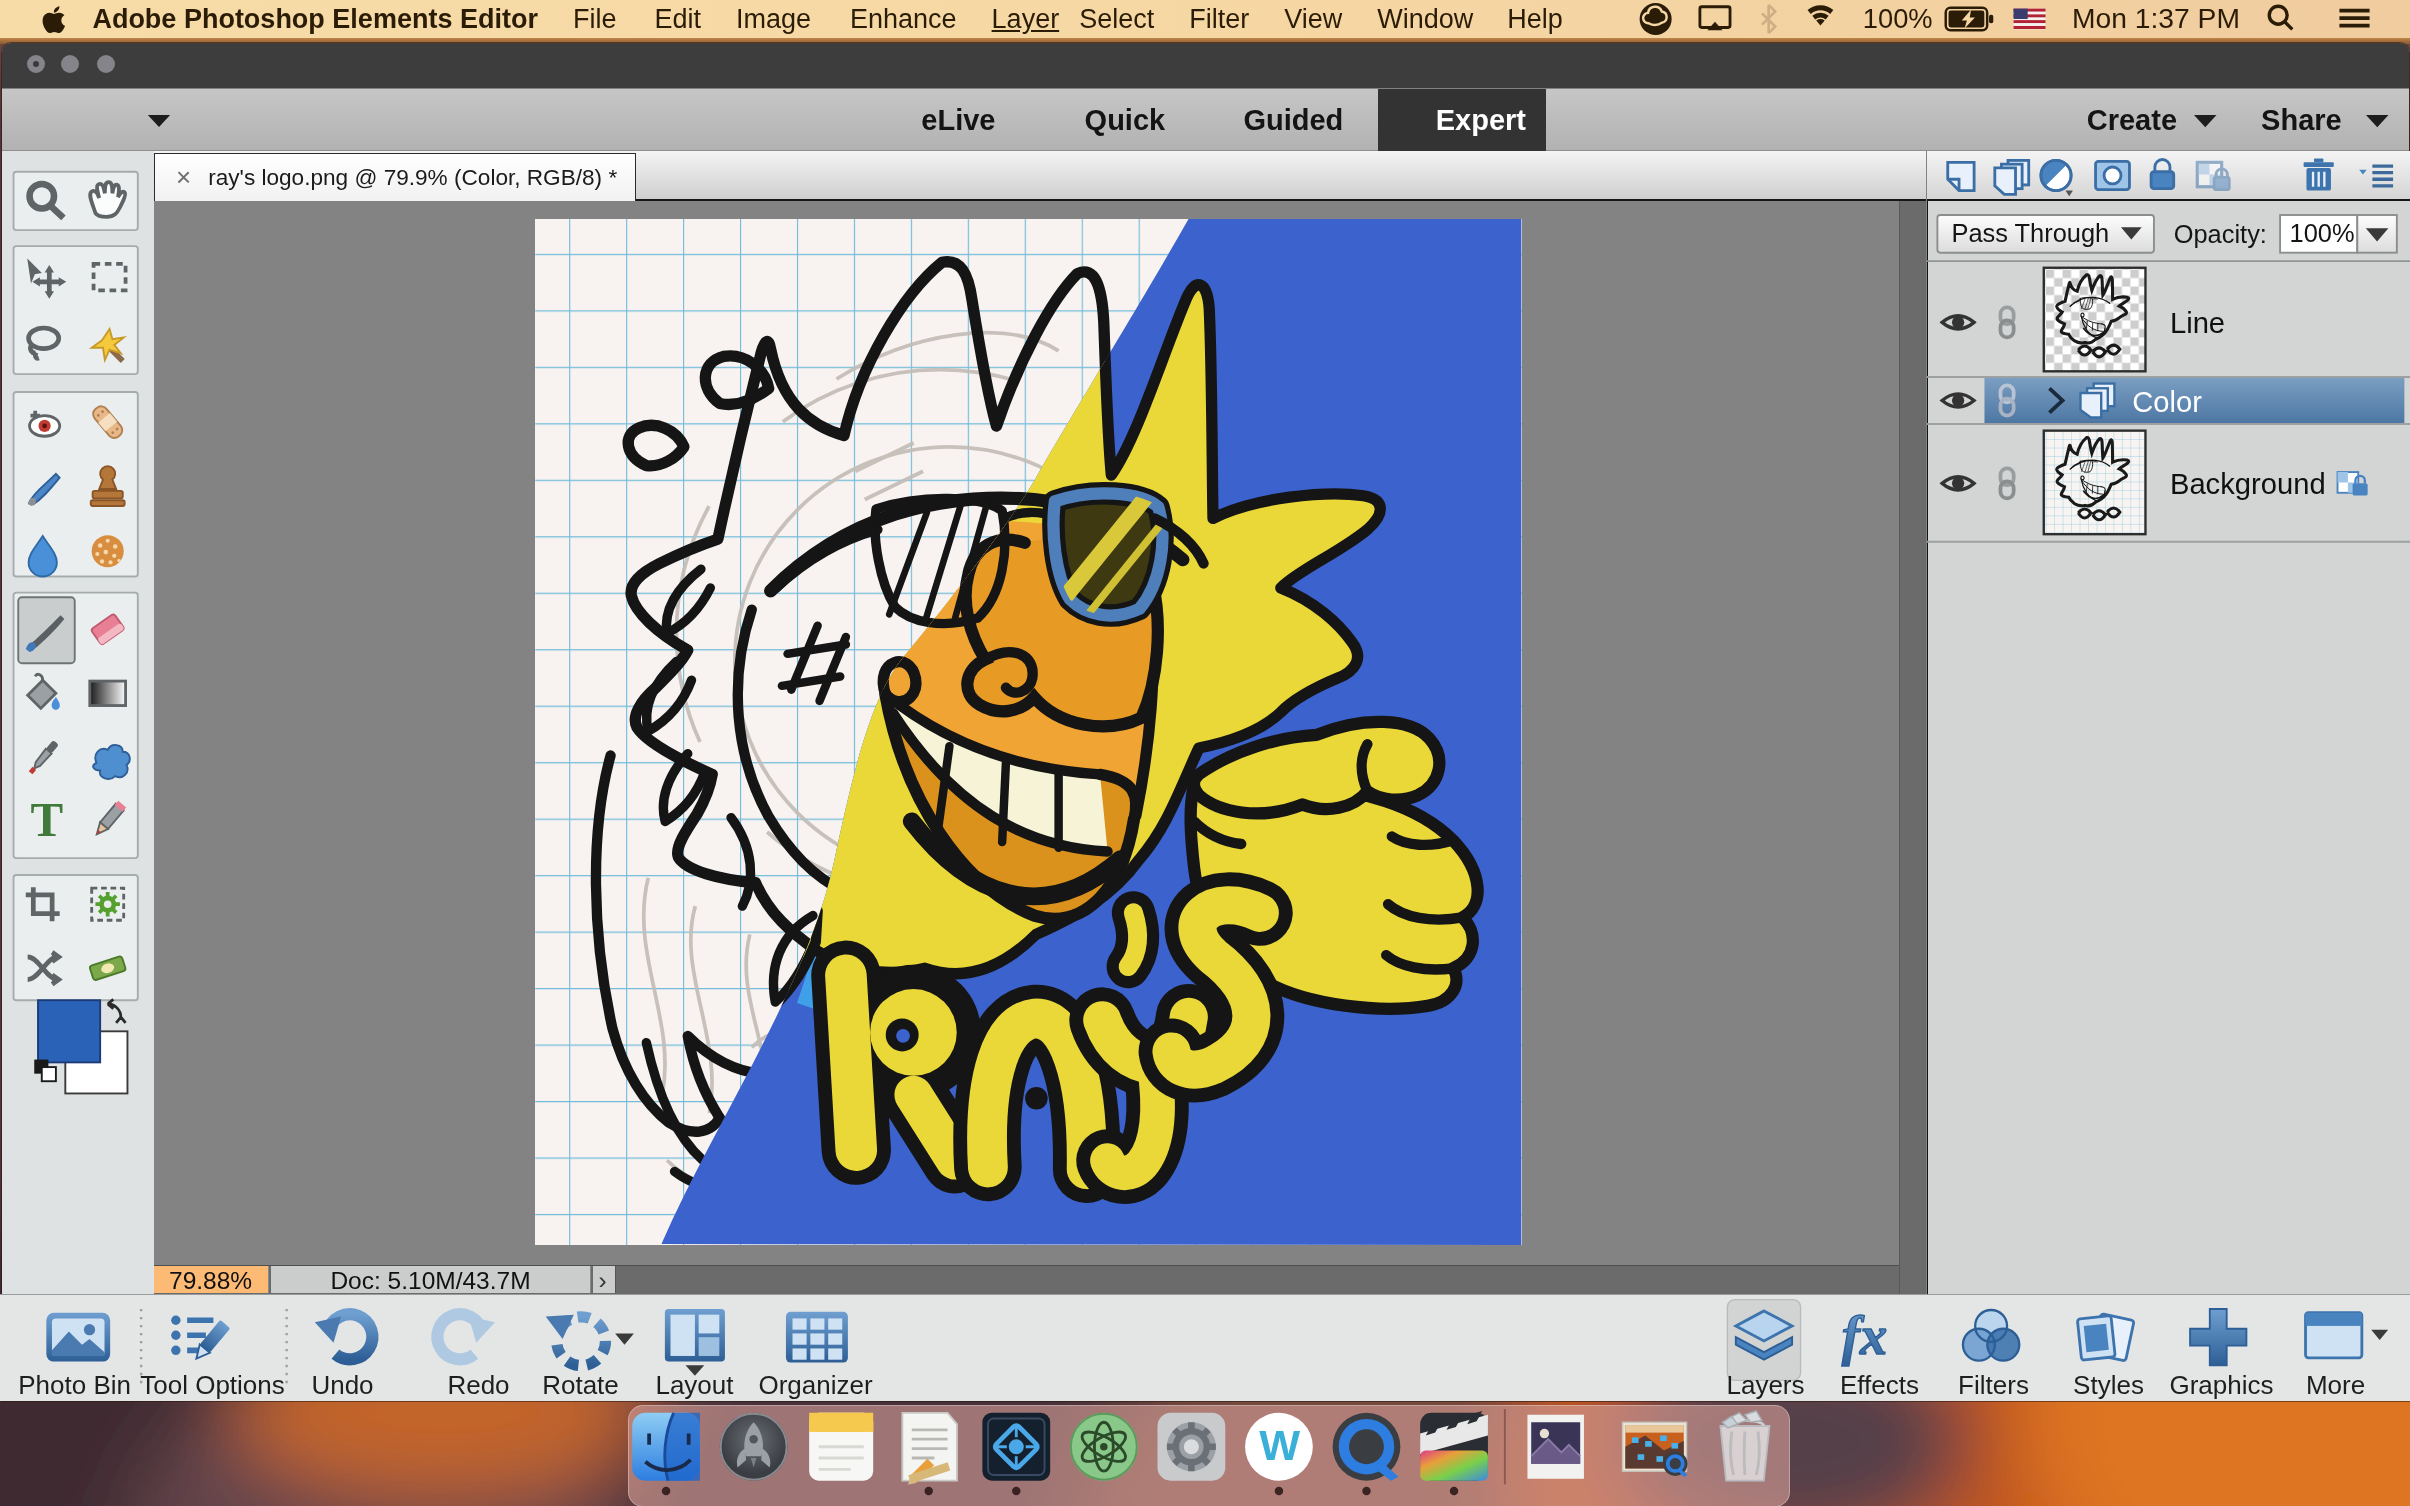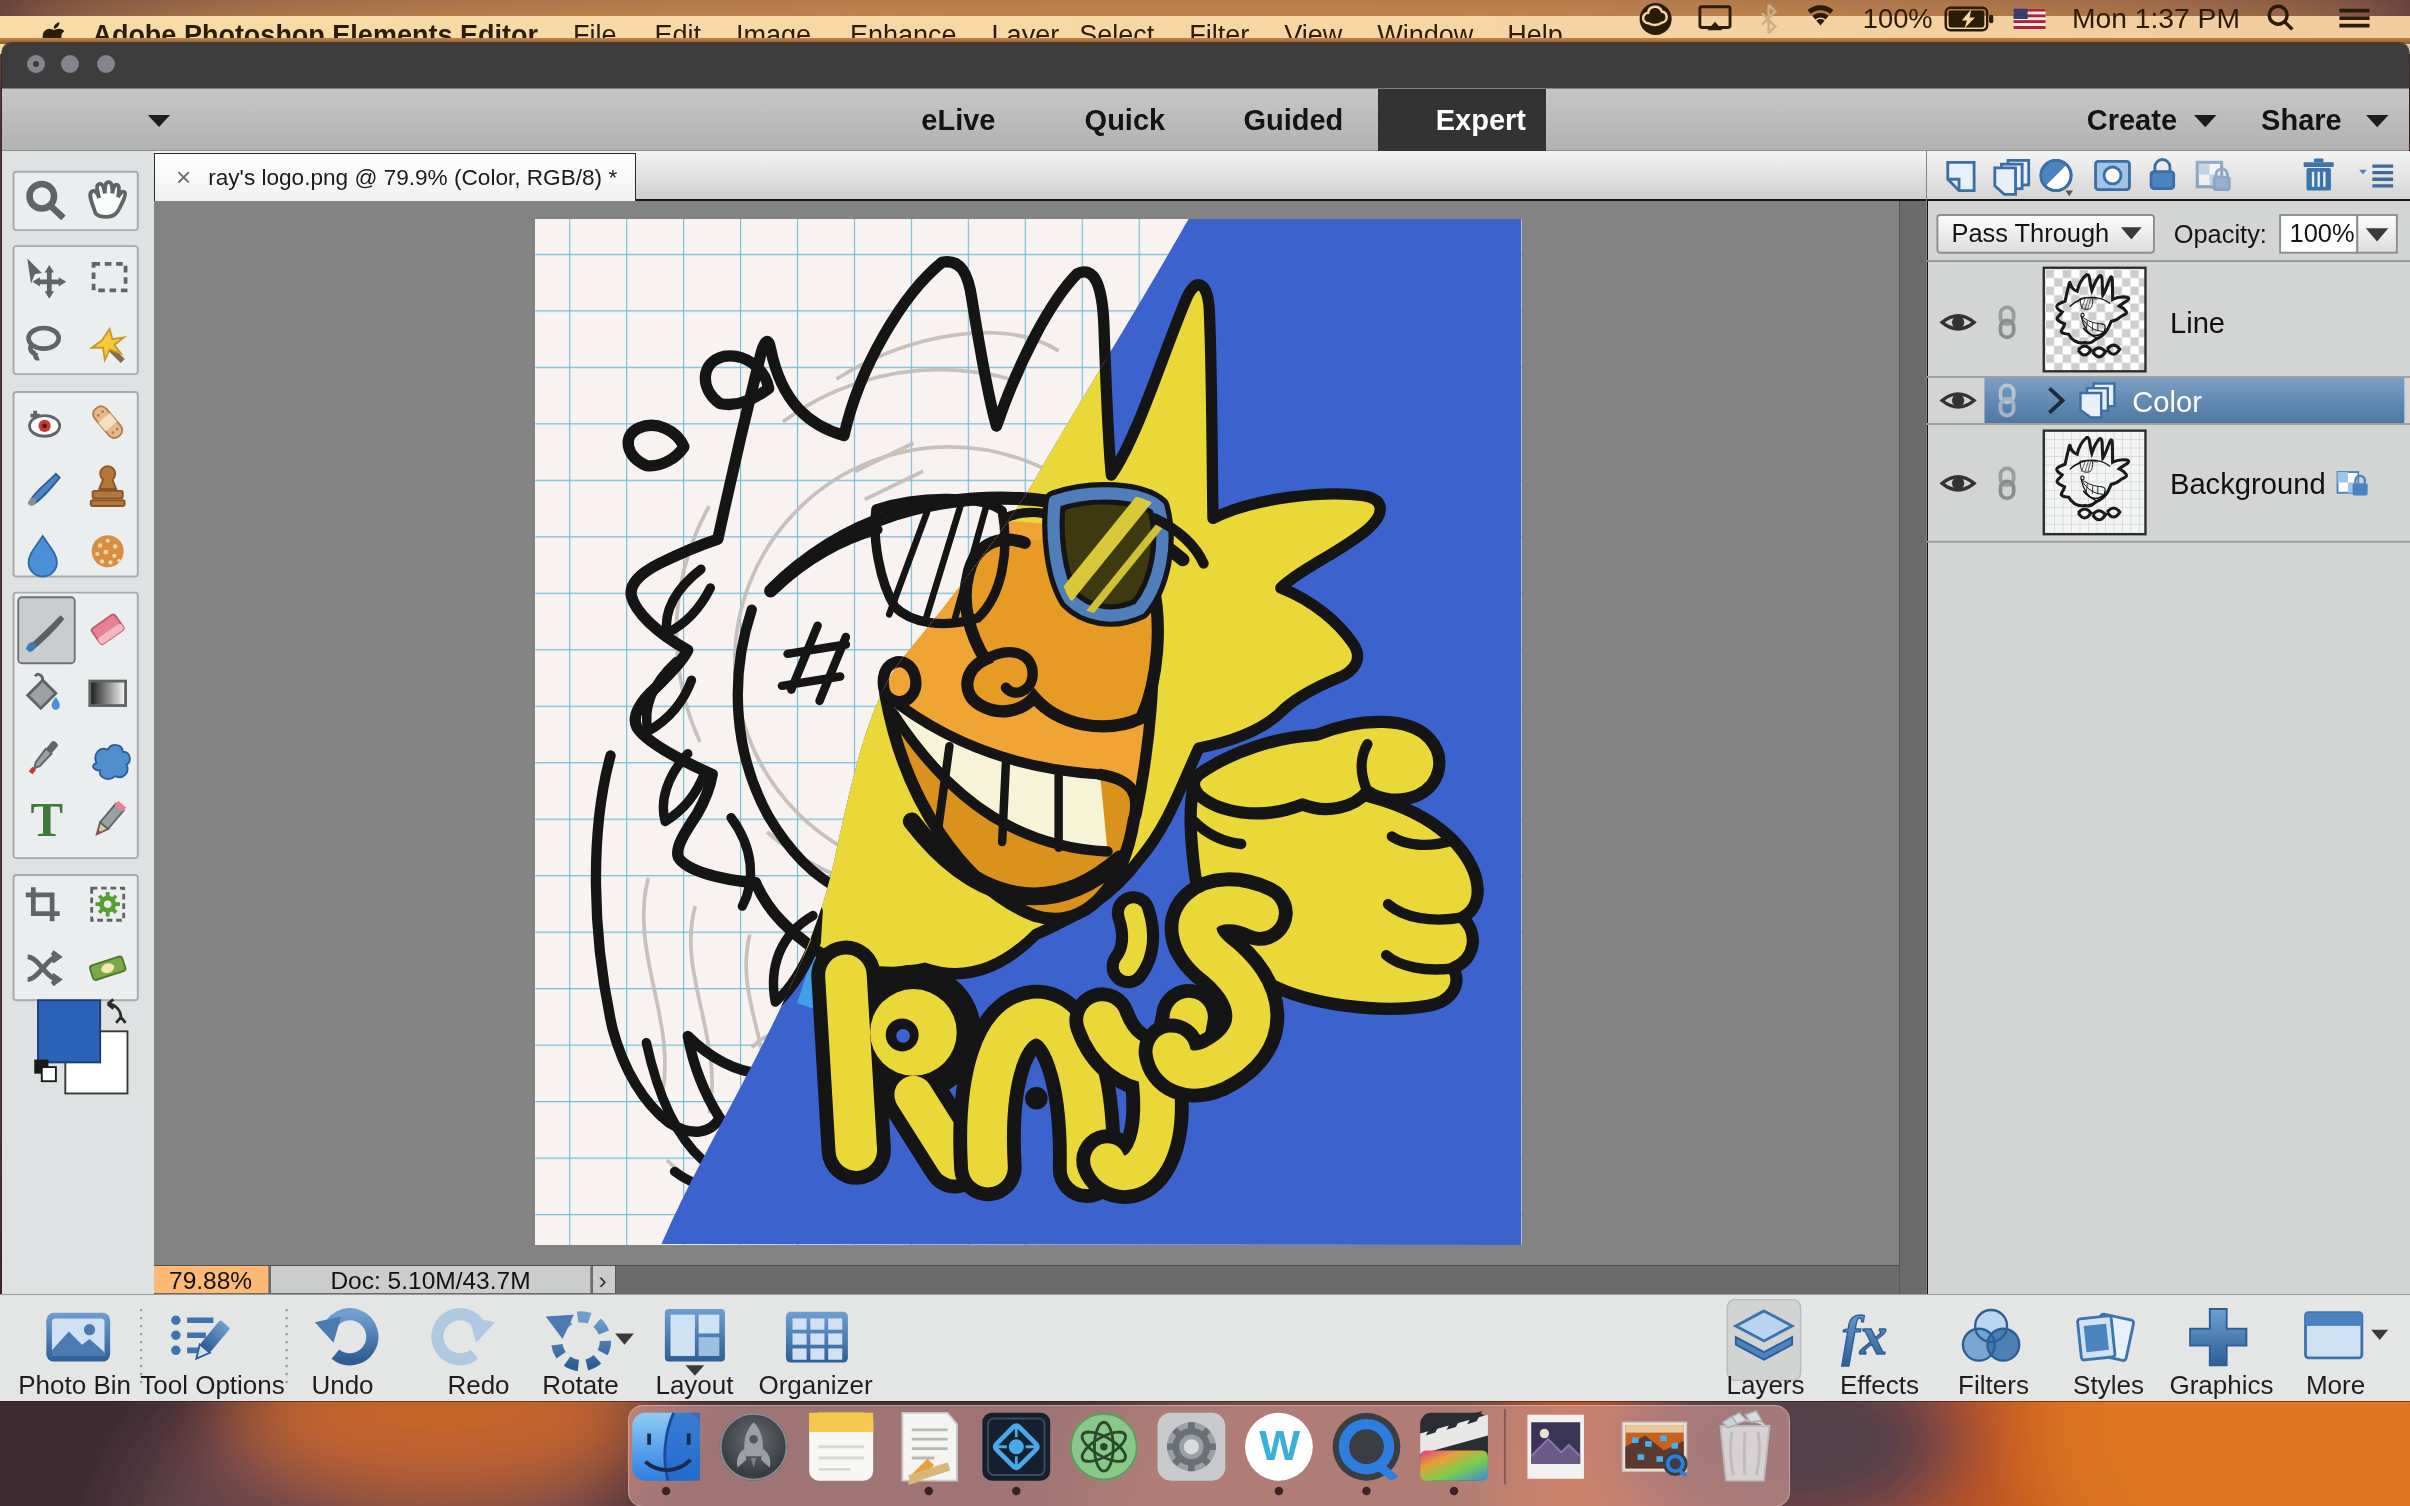--- a/index.html
+++ b/index.html
@@ -1,20 +1,20 @@
 <!DOCTYPE html>
 <html style="font-size:15px"><head>
 <meta charset="utf-8">
 <style>
   * { margin:0; padding:0; box-sizing:border-box; }
   html,body { width:2411px; height:1507px; overflow:hidden; font-family:"Liberation Sans",sans-serif; }
   #screen { position:relative; width:2411px; height:1507px; background:#000; }
   .abs { position:absolute; }
 
-  #menubar { left:0; top:16px; width:2411px; height:38px; background:linear-gradient(90deg,#f7dca8,#f6d7a4 55%,#f0cc9e); color:#2a1c07; font-size:27px; display:flex; align-items:center; white-space:nowrap; }
+  #menubar { left:0; top:0; width:2411px; height:38px; background:linear-gradient(90deg,#f7dca8,#f6d7a4 55%,#f0cc9e); color:#2a1c07; font-size:27px; display:flex; align-items:center; white-space:nowrap; }
   #menubar .app { font-weight:bold; }
 
   #window { left:1.9px; top:43px; width:2407px; height:1358px; background:#828282; border-radius:9.4px 9.4px 0 0; overflow:hidden; box-shadow:0 0 0 0.9px rgba(40,20,10,.55); }
   #titlebar { left:1.9px; top:43px; width:2407px; height:45px; background:#3d3d3d; border-radius:9.4px 9.4px 0 0; }
   .tl { position:absolute; width:18px; height:18px; border-radius:50%; background:#84848a; }
 
   #modebar { left:1.9px; top:89px; width:2407px; height:62px; background:linear-gradient(#c6c6c6,#b2b2b2); border-bottom:0.9px solid #8e8e8e; }
   .modetab { position:absolute; top:0; height:62px; font-size:29px; font-weight:bold; color:#141414; display:flex; align-items:center; justify-content:center; }
 
   #toolbar { left:1.9px; top:151px; width:153px; height:1143px; background:#dfe2e2; }
@@ -62,21 +62,21 @@
       <path transform="translate(5,14)" fill="#2a1c07" d="M150.37 130.25c-2.45 5.66-5.35 10.87-8.71 15.66-4.58 6.53-8.33 11.05-11.22 13.56-4.48 4.12-9.28 6.23-14.42 6.35-3.69 0-8.14-1.05-13.32-3.18-5.197-2.12-9.973-3.17-14.34-3.17-4.58 0-9.492 1.05-14.746 3.17-5.262 2.13-9.501 3.24-12.742 3.35-4.929.21-9.842-1.96-14.746-6.52-3.13-2.73-7.045-7.41-11.735-14.04-5.032-7.08-9.169-15.29-12.41-24.65-3.471-10.11-5.211-19.9-5.211-29.378 0-10.857 2.346-20.221 7.045-28.068 3.693-6.303 8.606-11.275 14.755-14.925 6.149-3.65 12.793-5.51 19.948-5.629 3.915 0 9.049 1.211 15.429 3.591 6.362 2.388 10.447 3.599 12.238 3.599 1.339 0 5.877-1.416 13.57-4.239 7.275-2.618 13.415-3.702 18.445-3.275 13.63 1.1 23.87 6.473 30.68 16.153-12.19 7.386-18.22 17.731-18.1 31.002.11 10.337 3.86 18.939 11.23 25.769 3.34 3.17 7.07 5.62 11.22 7.36-.9 2.61-1.85 5.11-2.86 7.51zM119.11 7.24c0 8.102-2.96 15.667-8.86 22.669-7.12 8.324-15.732 13.134-25.071 12.375a25.222 25.222 0 0 1-.188-3.07c0-7.778 3.386-16.102 9.399-22.908 3.002-3.446 6.82-6.311 11.45-8.597 4.62-2.252 8.99-3.497 13.1-3.737.12 1.083.17 2.166.17 3.268z"></path>
     </svg>
     <span class="app" style="margin-left:25.4px;">Adobe Photoshop Elements Editor</span>
     <span style="margin-left:35px;">File</span>
     <span style="margin-left:38px;">Edit</span>
     <span style="margin-left:35px;">Image</span>
     <span style="margin-left:39px;">Enhance</span>
     <span style="margin-left:35px;text-decoration:underline;">Layer</span>
     <span style="margin-left:20px;">Select</span>
     <span style="margin-left:35px;">Filter</span>
-    <span style="margin-left:35px;text-decoration:underline;">View</span>
+    <span style="margin-left:35px;">View</span>
     <span style="margin-left:35px;">Window</span>
     <span style="margin-left:34px;">Help</span>
   </div>
   <svg class="abs" style="left:1601px;top:0;" width="810" height="38" viewBox="0 0 860 40">
     <g transform="translate(58,20)">
       <circle r="17" fill="#2a1c07"></circle>
       <path d="M-7.5 4.5a5.5 5.5 0 0 1-.5-11a7.5 7.5 0 0 1 14.5-1.5a6 6 0 0 1 .5 11.8 a14 14 0 0 1 -14.5 0.7z" fill="none" stroke="#f6d7a4" stroke-width="2.6"></path>
     </g>
     <g transform="translate(121,19)" stroke="#2a1c07" stroke-width="3" fill="none">
       <rect x="-16" y="-12" width="32" height="22" rx="2"></rect>

